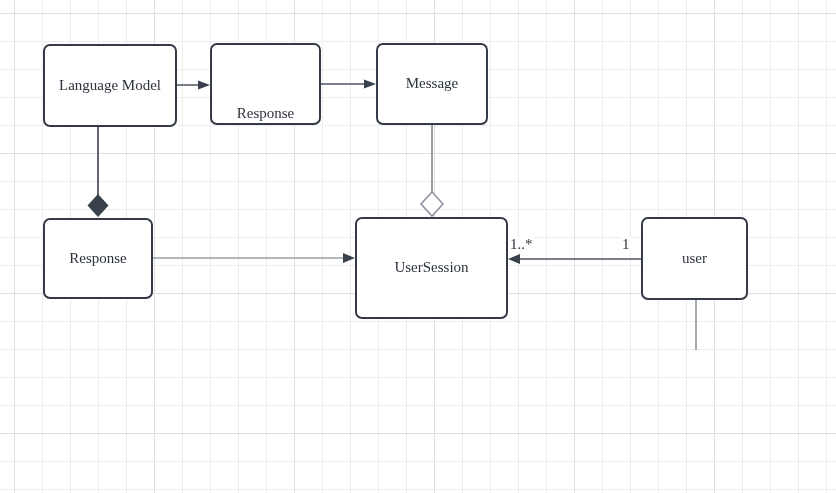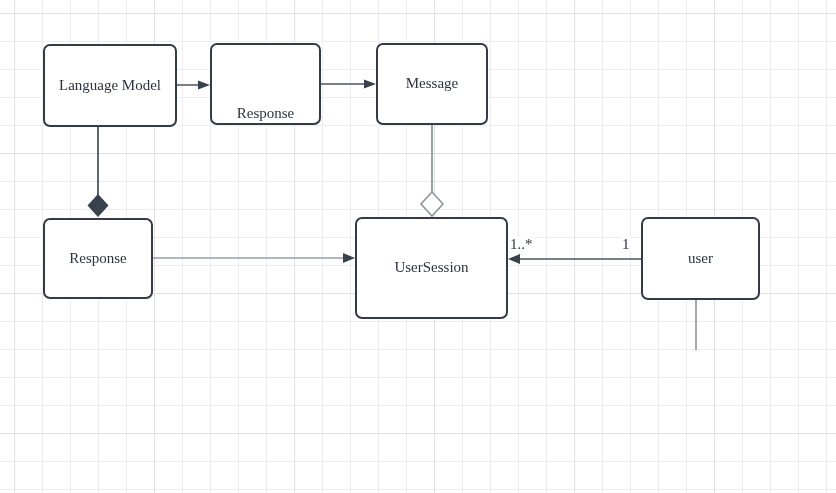--- a/index.html
+++ b/index.html
@@ -42,21 +42,21 @@
     font-size: 15px;
     line-height: 1.3;
     color: #2d333d;
     cursor: default;
   }
   .node-language-model { left: 43px;  top: 44px;  width: 134px; height: 83px; }
   .node-response       { left: 210px; top: 43px;  width: 111px; height: 82px; align-items: flex-end; }
   .node-message        { left: 376px; top: 43px;  width: 112px; height: 82px; }
   .node-chatbot        { left: 43px;  top: 218px; width: 110px; height: 81px; }
   .node-user-session   { left: 355px; top: 217px; width: 153px; height: 102px; }
-  .node-user           { left: 641px; top: 217px; width: 119px; height: 83px; }
+  .node-user           { left: 641px; top: 217px; width: 107px; height: 83px; }
   .node-preference     { left: 648px; top: 350px; width: 111px; height: 82px; }
   .edge-label {
     position: absolute;
     font-size: 15px;
     color: #2d333d;
     background: rgba(255,255,255,0.85);
     padding: 0 1px;
     line-height: 1.0;
     white-space: nowrap;
   }

